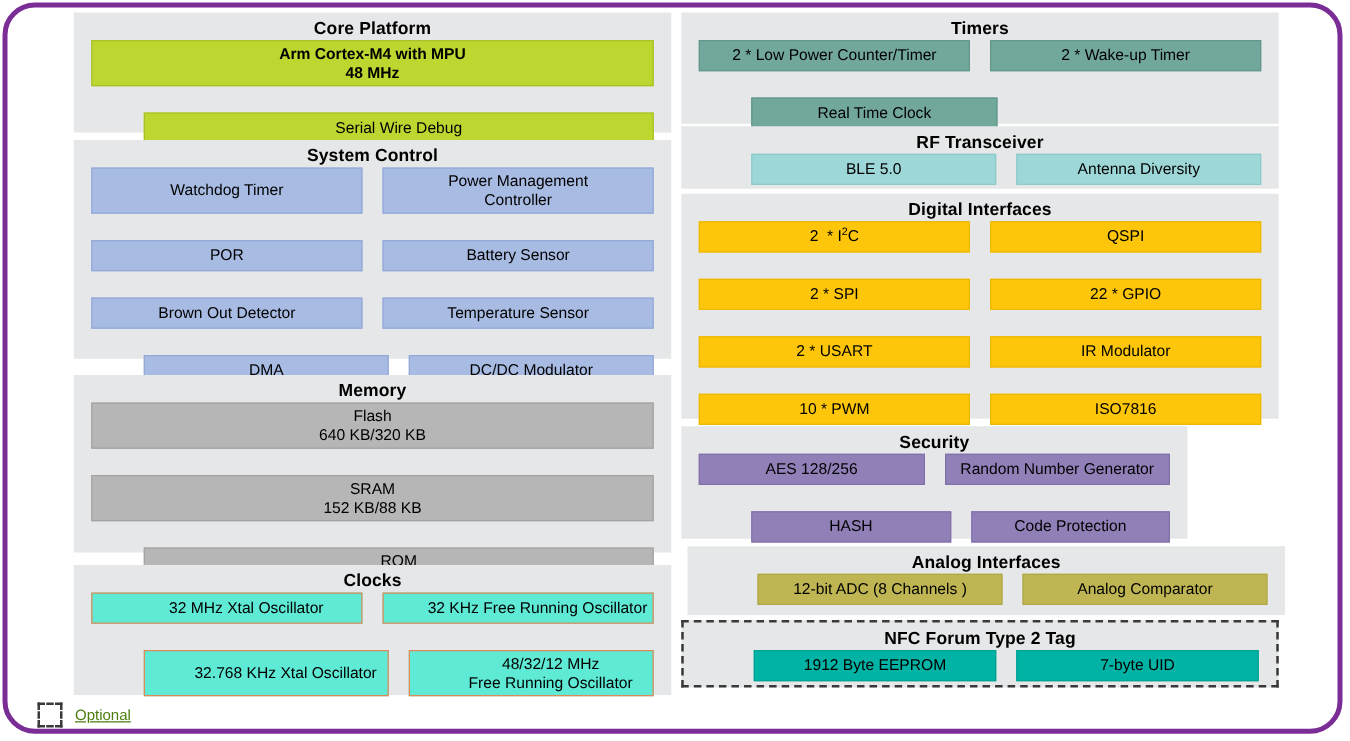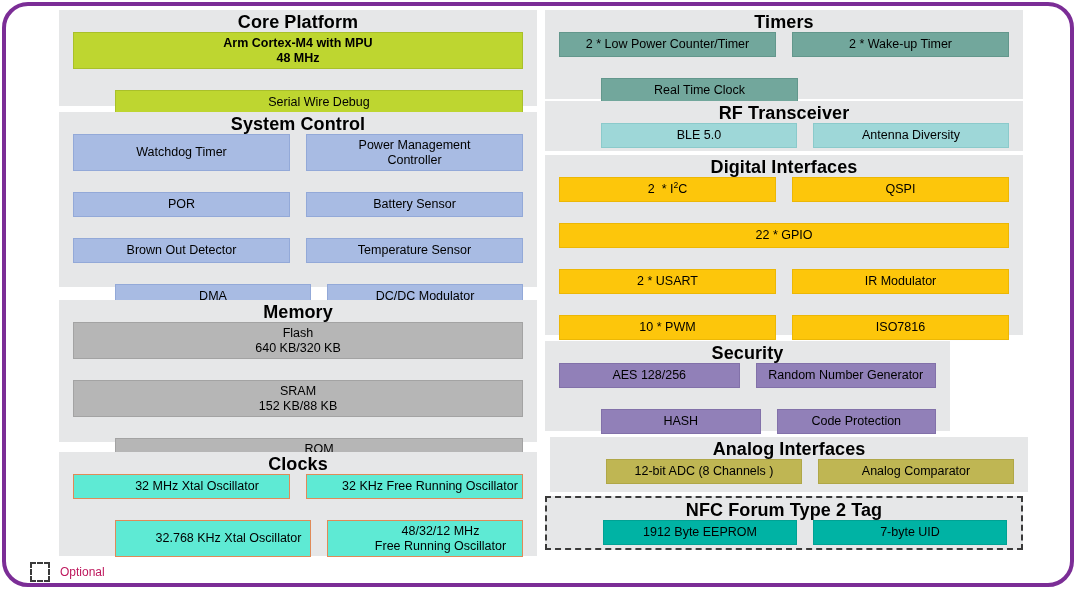--- a/index.html
+++ b/index.html
@@ -41,21 +41,21 @@
     background: #e6e7e8;
     padding: 0;
   }
   .panel.dashed {
     border: 2px dashed #3a3a3a;
     background: #e6e7e8;
   }
   .panel-title {
     text-align: center;
     font-weight: bold;
-    font-size: 18px;
+    font-size: 14px;
     color: #000000;
     line-height: 14px;
     padding-top: 5px;
     padding-bottom: 3px;
     letter-spacing: 0.1px;
   }
   .rows {
     position: relative;
     padding: 0 14px 7px 14px;
   }
@@ -114,21 +114,22 @@
   }
   #legend .swatch {
     width: 20px;
     height: 20px;
     box-sizing: border-box;
     border: 2px dashed #3a3a3a;
     background: #ffffff;
   }
   #legend .lbl {
     font-size: 12px;
-    color: #be185d;
+    color: #4d7c0f;
+    text-decoration: underline;
   }
 
   sup { font-size: 0.68em; vertical-align: super; line-height: 0; }
 </style>
 </head>
 <body>
 
 <div id="frame"></div>
 
 <div id="canvas">
@@ -271,20 +272,23 @@
         <div class="rows">
           <div class="row">
             <div class="blk c-yellow">
               <span class="l1">2&nbsp; * I<sup>2</sup>C</span>
             </div>
             <div class="blk c-yellow">
               <span class="l1">QSPI</span>
             </div>
           </div>
           <div class="row">
+            <div class="blk c-yellow">
+              <span class="l1">2 * SPI</span>
+            </div>
             <div class="blk c-yellow">
               <span class="l1">22 * GPIO</span>
             </div>
           </div>
           <div class="row">
             <div class="blk c-yellow">
               <span class="l1">2 * USART</span>
             </div>
             <div class="blk c-yellow">
               <span class="l1">IR Modulator</span>

